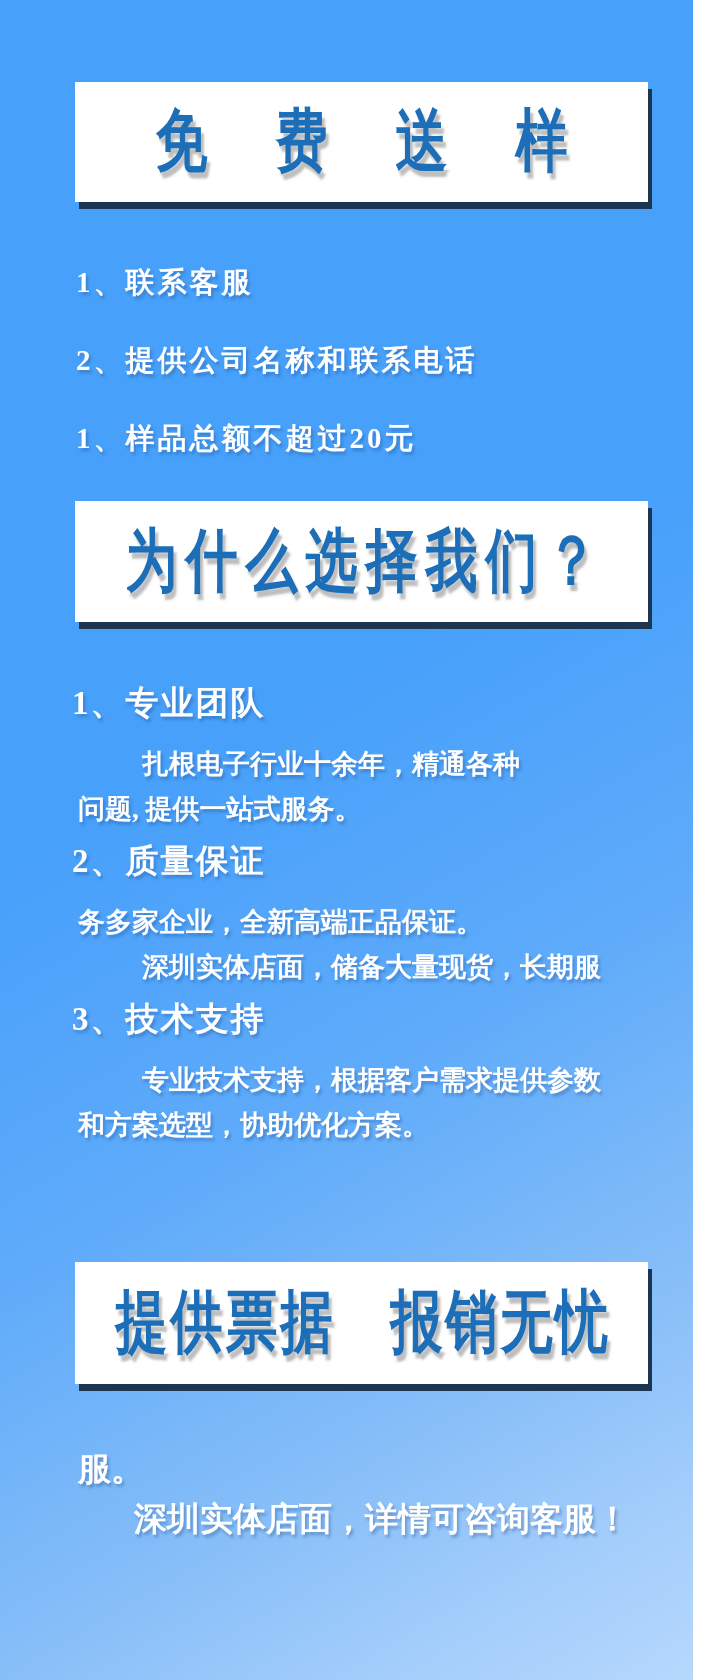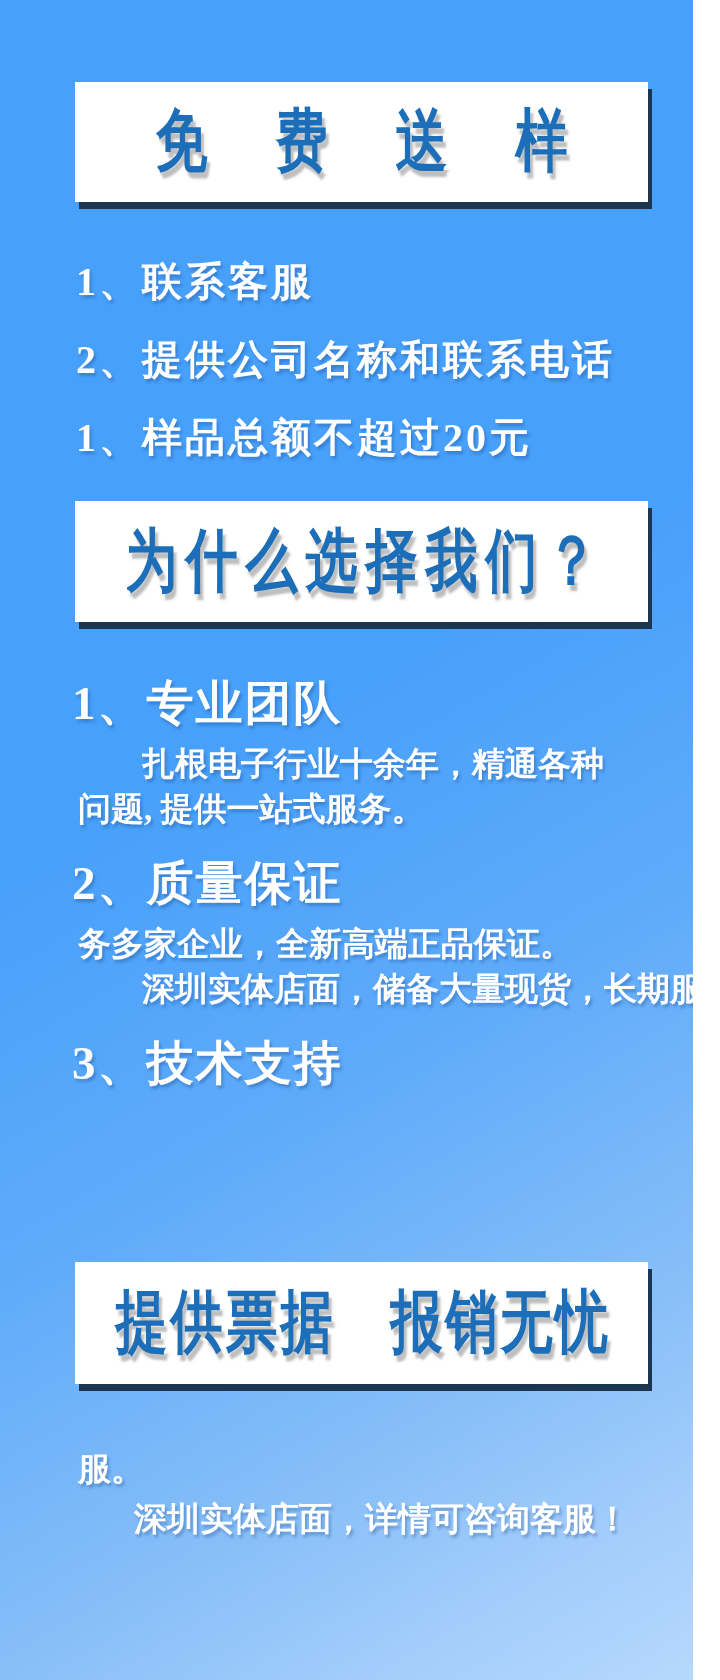--- a/index.html
+++ b/index.html
@@ -38,34 +38,34 @@
   .ls-wide { letter-spacing:68px; margin-right:-68px; }
   .ls-mid  { letter-spacing:8px;  margin-right:-8px; }
   .ls-tight{ letter-spacing:3px;  margin-right:-3px; }
 
   
   .wtxt { color:#FFFFFF; text-shadow:2px 3px 3px rgba(25,70,135,0.35); }
 
   
   .steps { position:absolute; top:262px; left:76px; }
   .step  {
-    font-size:40px; line-height:40px;
+    font-size:29px; line-height:40px;
     letter-spacing:3px; white-space:nowrap;
     margin-bottom:38px;
   }
 
   
   .sections { position:absolute; top:674px; left:72px; width:640px; }
-  .why-section + .why-section { margin-top:22px; }
+  .why-section + .why-section { }
   .sec-heading {
-    font-size:47px; line-height:58px;
+    font-size:33px; line-height:58px;
     letter-spacing:2px; white-space:nowrap;
   }
   .sec-body { margin-top:10px; margin-left:6px; }
-  .sec-body .line { font-size:33px; line-height:45px; white-space:nowrap; }
+  .sec-body .line { font-size:27px; line-height:45px; white-space:nowrap; }
   .line.indent { padding-left:64px; }
 
   
   .footer { position:absolute; top:1444px; left:78px; width:630px; }
   .footer .line { font-size:33px; line-height:50px; white-space:nowrap; }
   .footer .line.indent { padding-left:56px; }
 </style>
 </head>
 <body>
 
@@ -98,20 +98,24 @@
     <div class="why-section">
       <div class="sec-heading wtxt">2、质量保证</div>
       <div class="sec-body">
         <div class="line wtxt">务多家企业，全新高端正品保证。</div>
         <div class="line indent wtxt">深圳实体店面，储备大量现货，长期服</div>
       </div>
     </div>
 
     <div class="why-section">
       <div class="sec-heading wtxt">3、技术支持</div>
+      <div class="sec-body">
+        <div class="line indent wtxt">专业技术支持，根据客户需求提供参数</div>
+        <div class="line wtxt">和方案选型，协助优化方案。</div>
+      </div>
     </div>
 
   </div>
 
   <section class="card banner3">
     <span class="card-title ls-tight">提供票据　报销无忧</span>
   </section>
 
   <div class="footer">
     <div class="line wtxt">服。</div>

